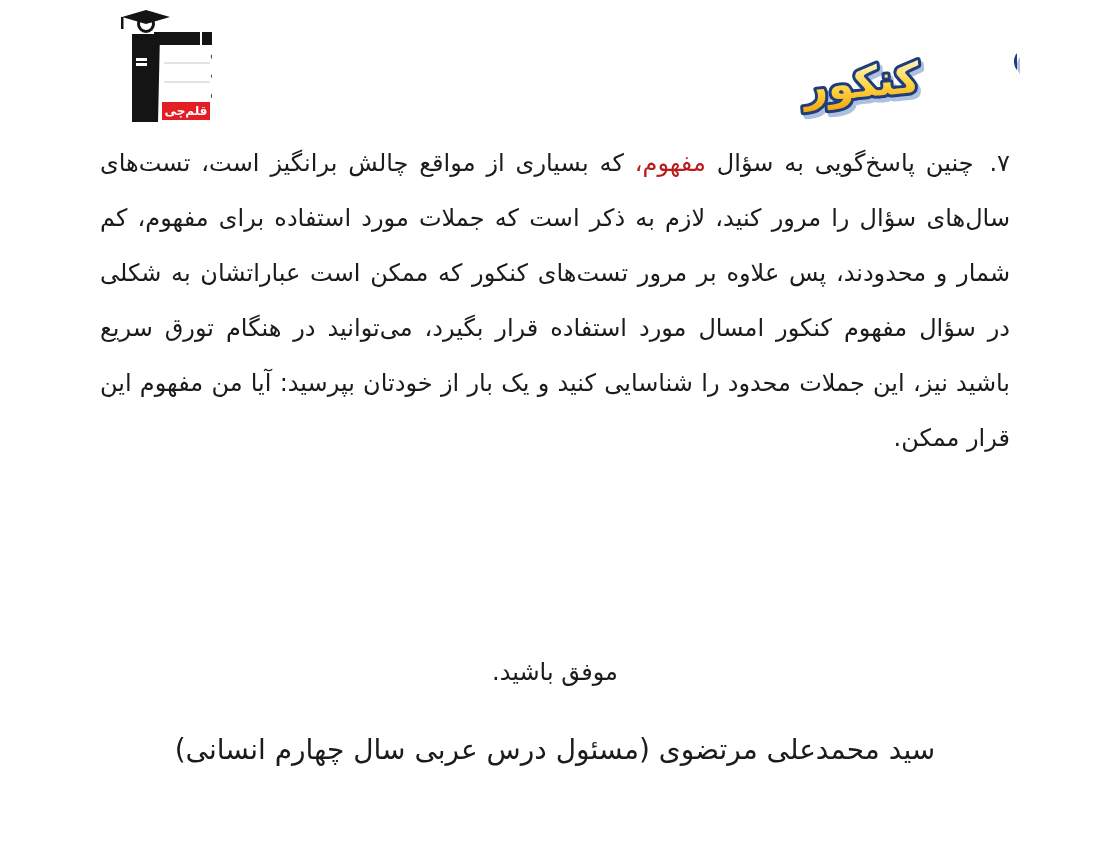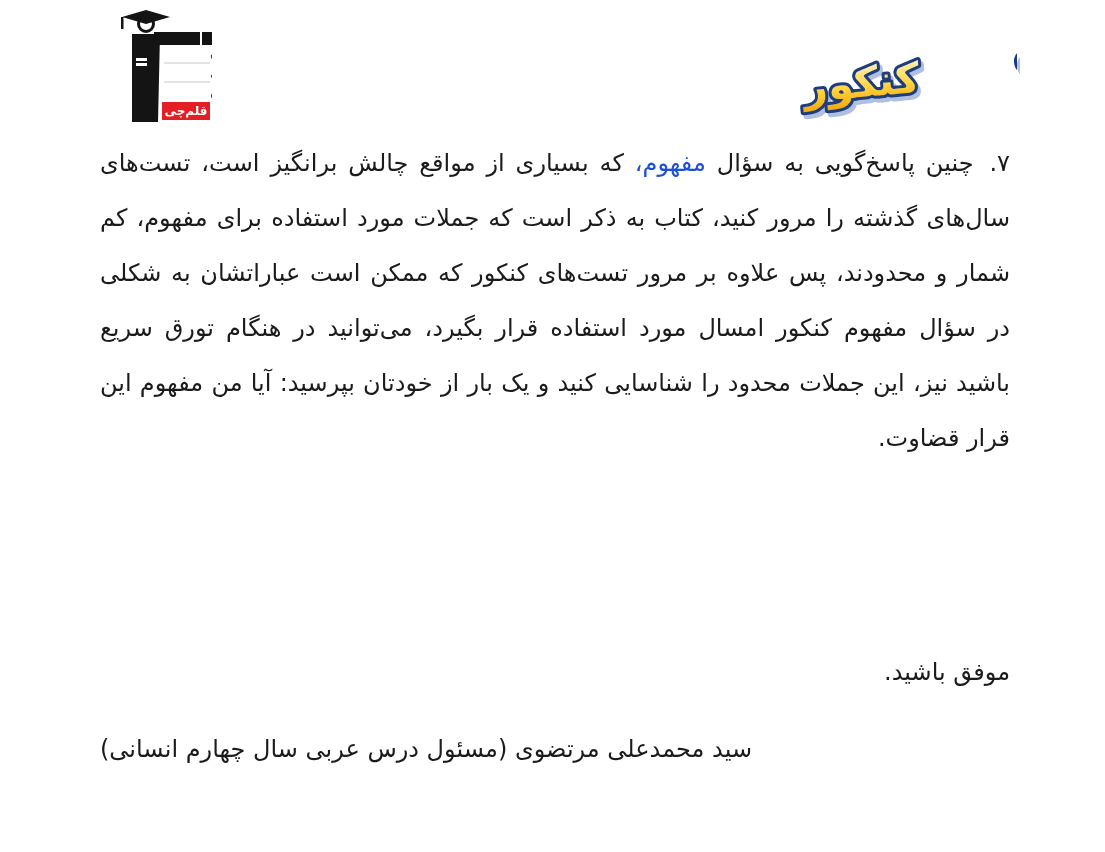--- a/index.html
+++ b/index.html
@@ -24,29 +24,29 @@
     height:55px;line-height:55px;
     text-align:right;
     overflow:hidden;
   }
   .line.j{
     text-align:justify;
     text-align-last:justify;
     -moz-text-align-last:justify;
   }
   .line span{white-space:pre-wrap;}
-  .red{color:#1d4ed8;}
+  .red{color:#b91c1c;}
   .num{margin-left:16px;}
   .closing{
     position:absolute;top:645px;right:95px;width:910px;
-    font-size:24px;color:#1b1b1b;text-align:right;line-height:55px;
+    font-size:24px;color:#1b1b1b;text-align:center;line-height:55px;
   }
   .signature{
     position:absolute;top:722px;right:95px;width:910px;
-    font-size:24px;color:#1b1b1b;text-align:left;line-height:55px;
+    font-size:28px;color:#1b1b1b;text-align:center;line-height:55px;
   }
 </style>
 </head>
 <body>
 
 <div class="page">
 
   <svg class="kanoon-logo" viewBox="0 0 100 120" xmlns="http://www.w3.org/2000/svg">
     <g>
 
@@ -86,24 +86,24 @@
       </linearGradient>
     </defs>
     <g transform="rotate(-5 167 52)" font-family="DejaVu Sans, sans-serif" font-weight="bold" direction="rtl" paint-order="stroke" stroke="#1d3d7c" stroke-linejoin="round" fill="url(#gld)">
       <text x="332" y="64" text-anchor="end" font-size="54" stroke-width="7">جمع‌بندی</text>
       <text x="120" y="80" text-anchor="end" font-size="42" stroke-width="6">کنکور</text>
     </g>
   </svg>
 
   <div class="body-par" id="body-lines">
       <div class="line j"><span class="num">۷.</span><span>چنین پاسخ‌گویی به سؤال </span><span class="red">مفهوم،</span><span> که بسیاری از مواقع چالش برانگیز است، تست‌های کنکور</span></div>
-      <div class="line j"><span>سال‌های گذشته را مرور کنید، کتاب به ذکر است که جملات مورد استفاده برای مفهوم، کم</span></div>
+      <div class="line j"><span>سال‌های سؤال را مرور کنید، لازم به ذکر است که جملات مورد استفاده برای مفهوم، کم</span></div>
       <div class="line j"><span>شمار و محدودند، پس علاوه بر مرور تست‌های کنکور که ممکن است عباراتشان به شکلی دیگر</span></div>
       <div class="line j"><span>در سؤال مفهوم کنکور امسال مورد استفاده قرار بگیرد، می‌توانید در هنگام تورق سریع کتاب‌های</span></div>
       <div class="line j"><span>باشید نیز، این جملات محدود را شناسایی کنید و یک بار از خودتان بپرسید: آیا من مفهوم این</span></div>
-      <div class="line"><span>قرار قضاوت.</span></div>
+      <div class="line"><span>قرار ممکن.</span></div>
     </div>
 
   <div class="closing">موفق باشید.</div>
 
   <div class="signature">سید محمدعلی مرتضوی (مسئول درس عربی سال چهارم انسانی)</div>
 
 </div>
 
 </body></html>

